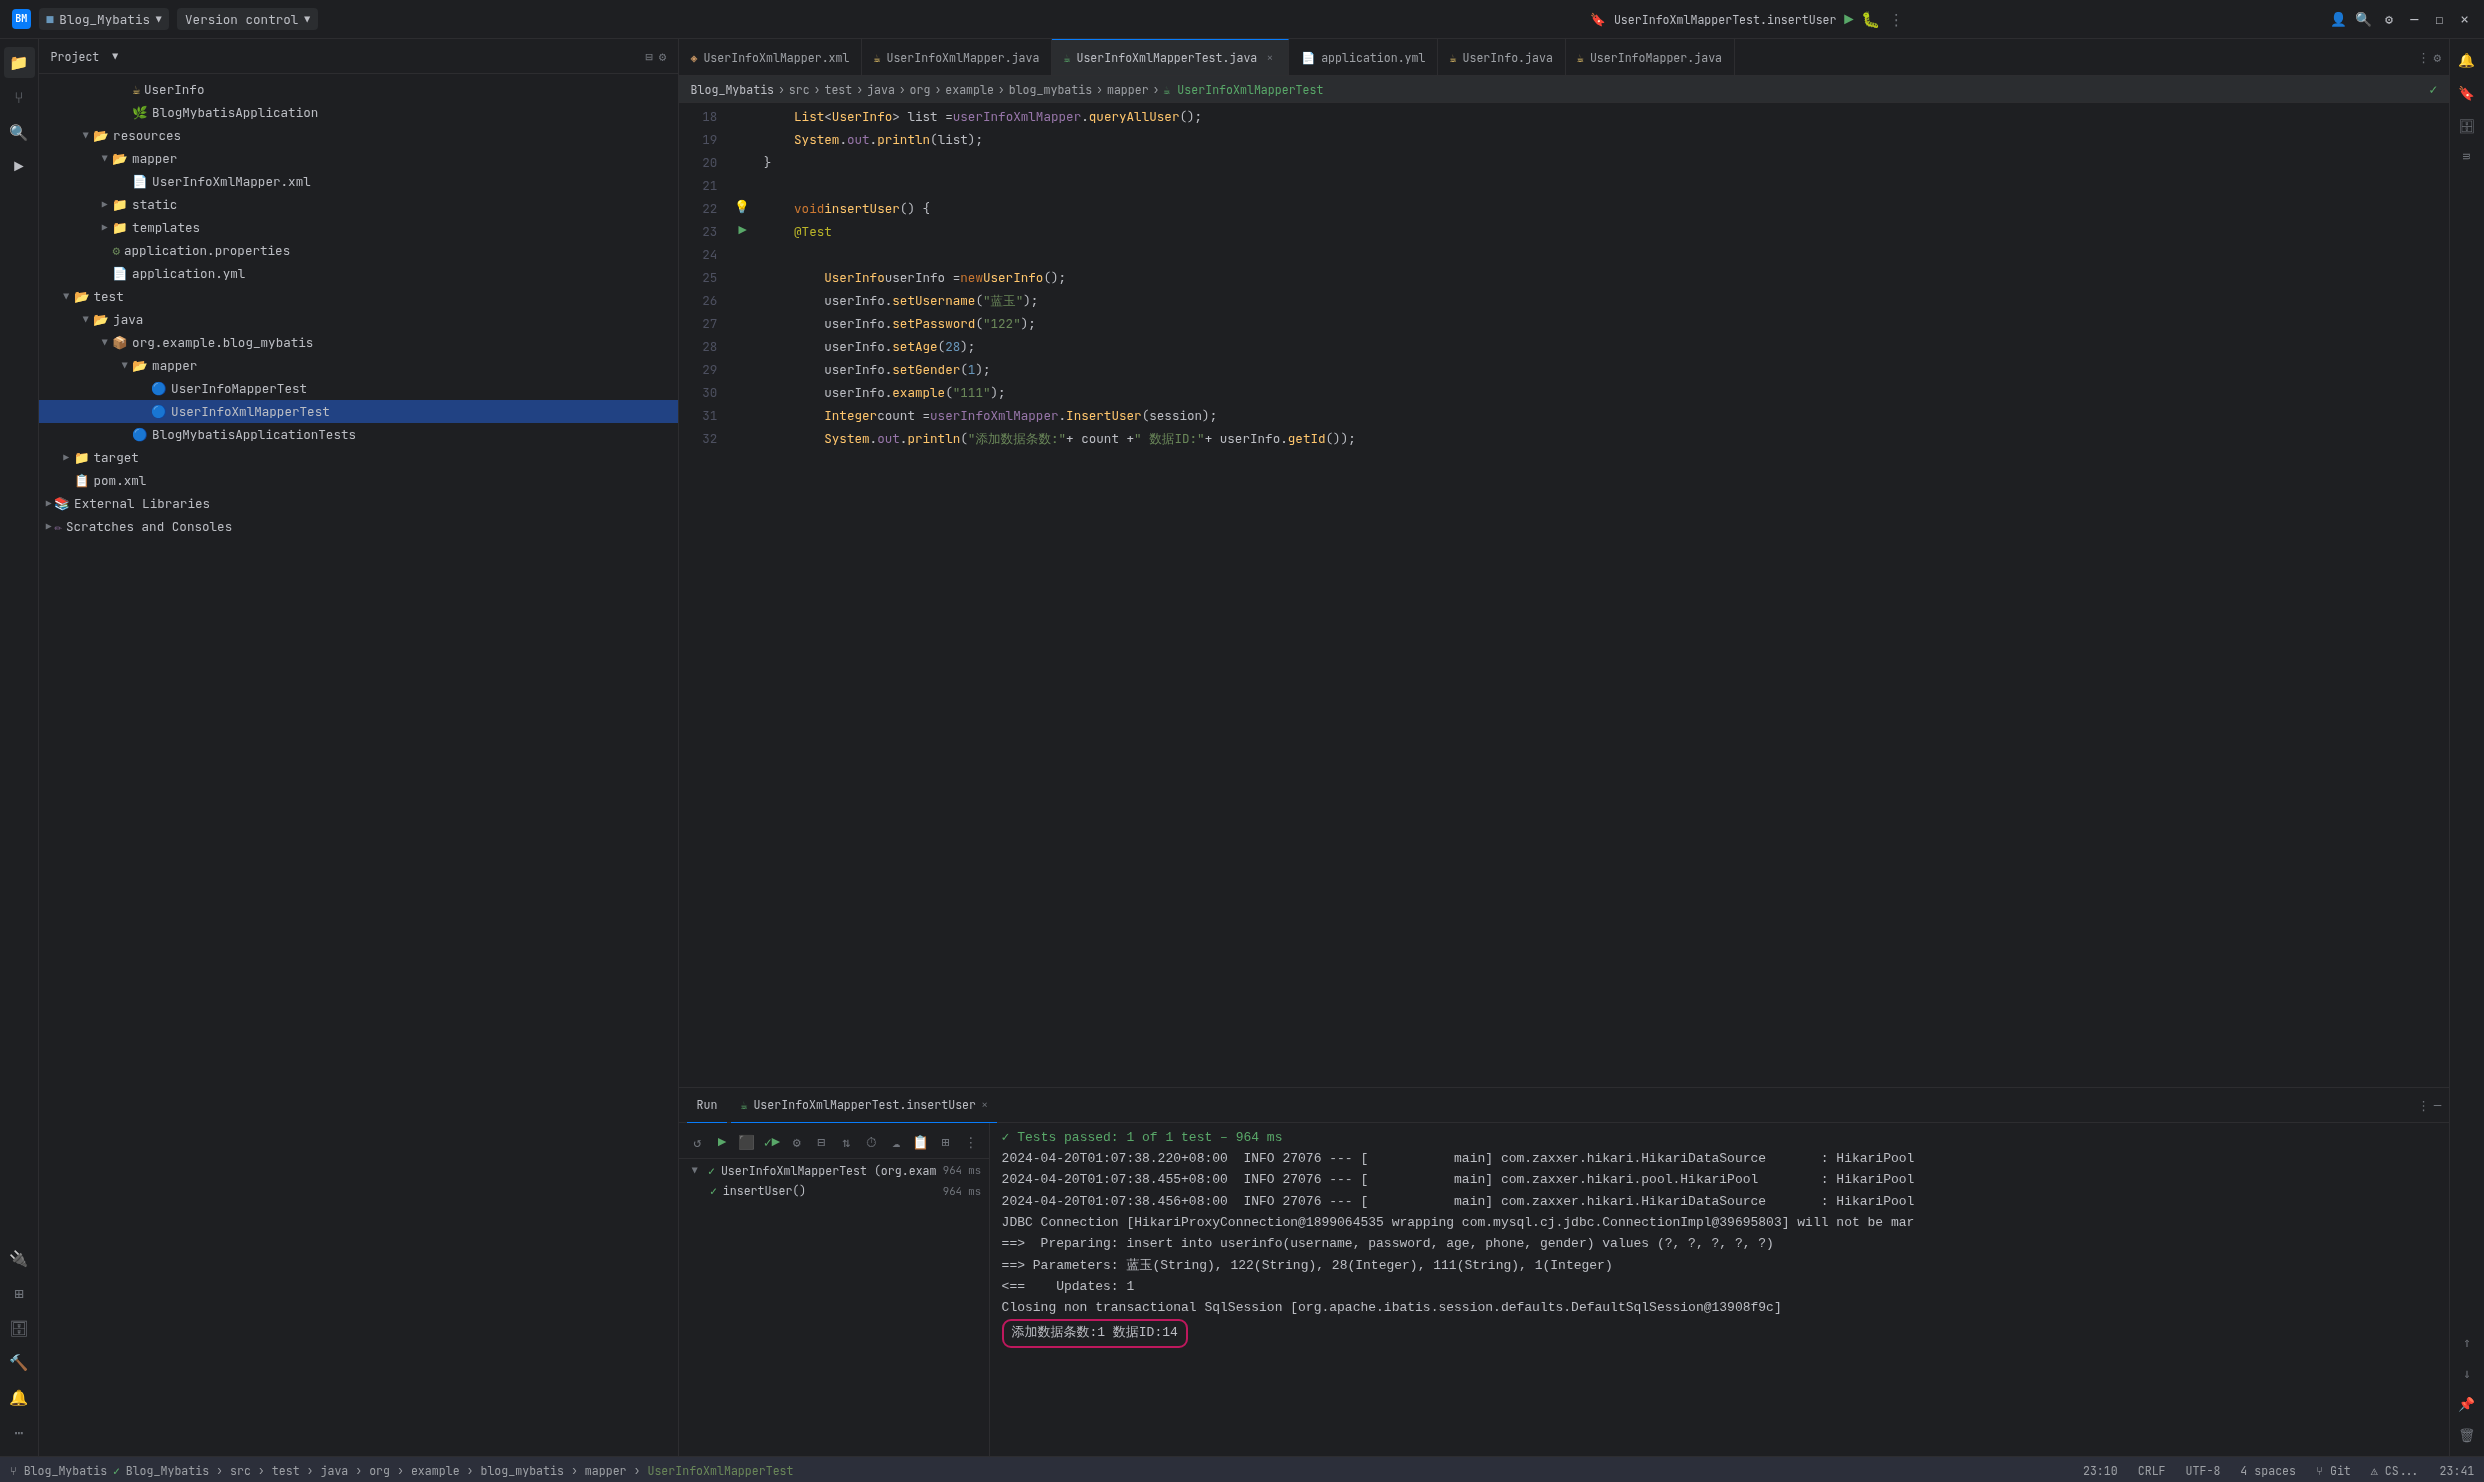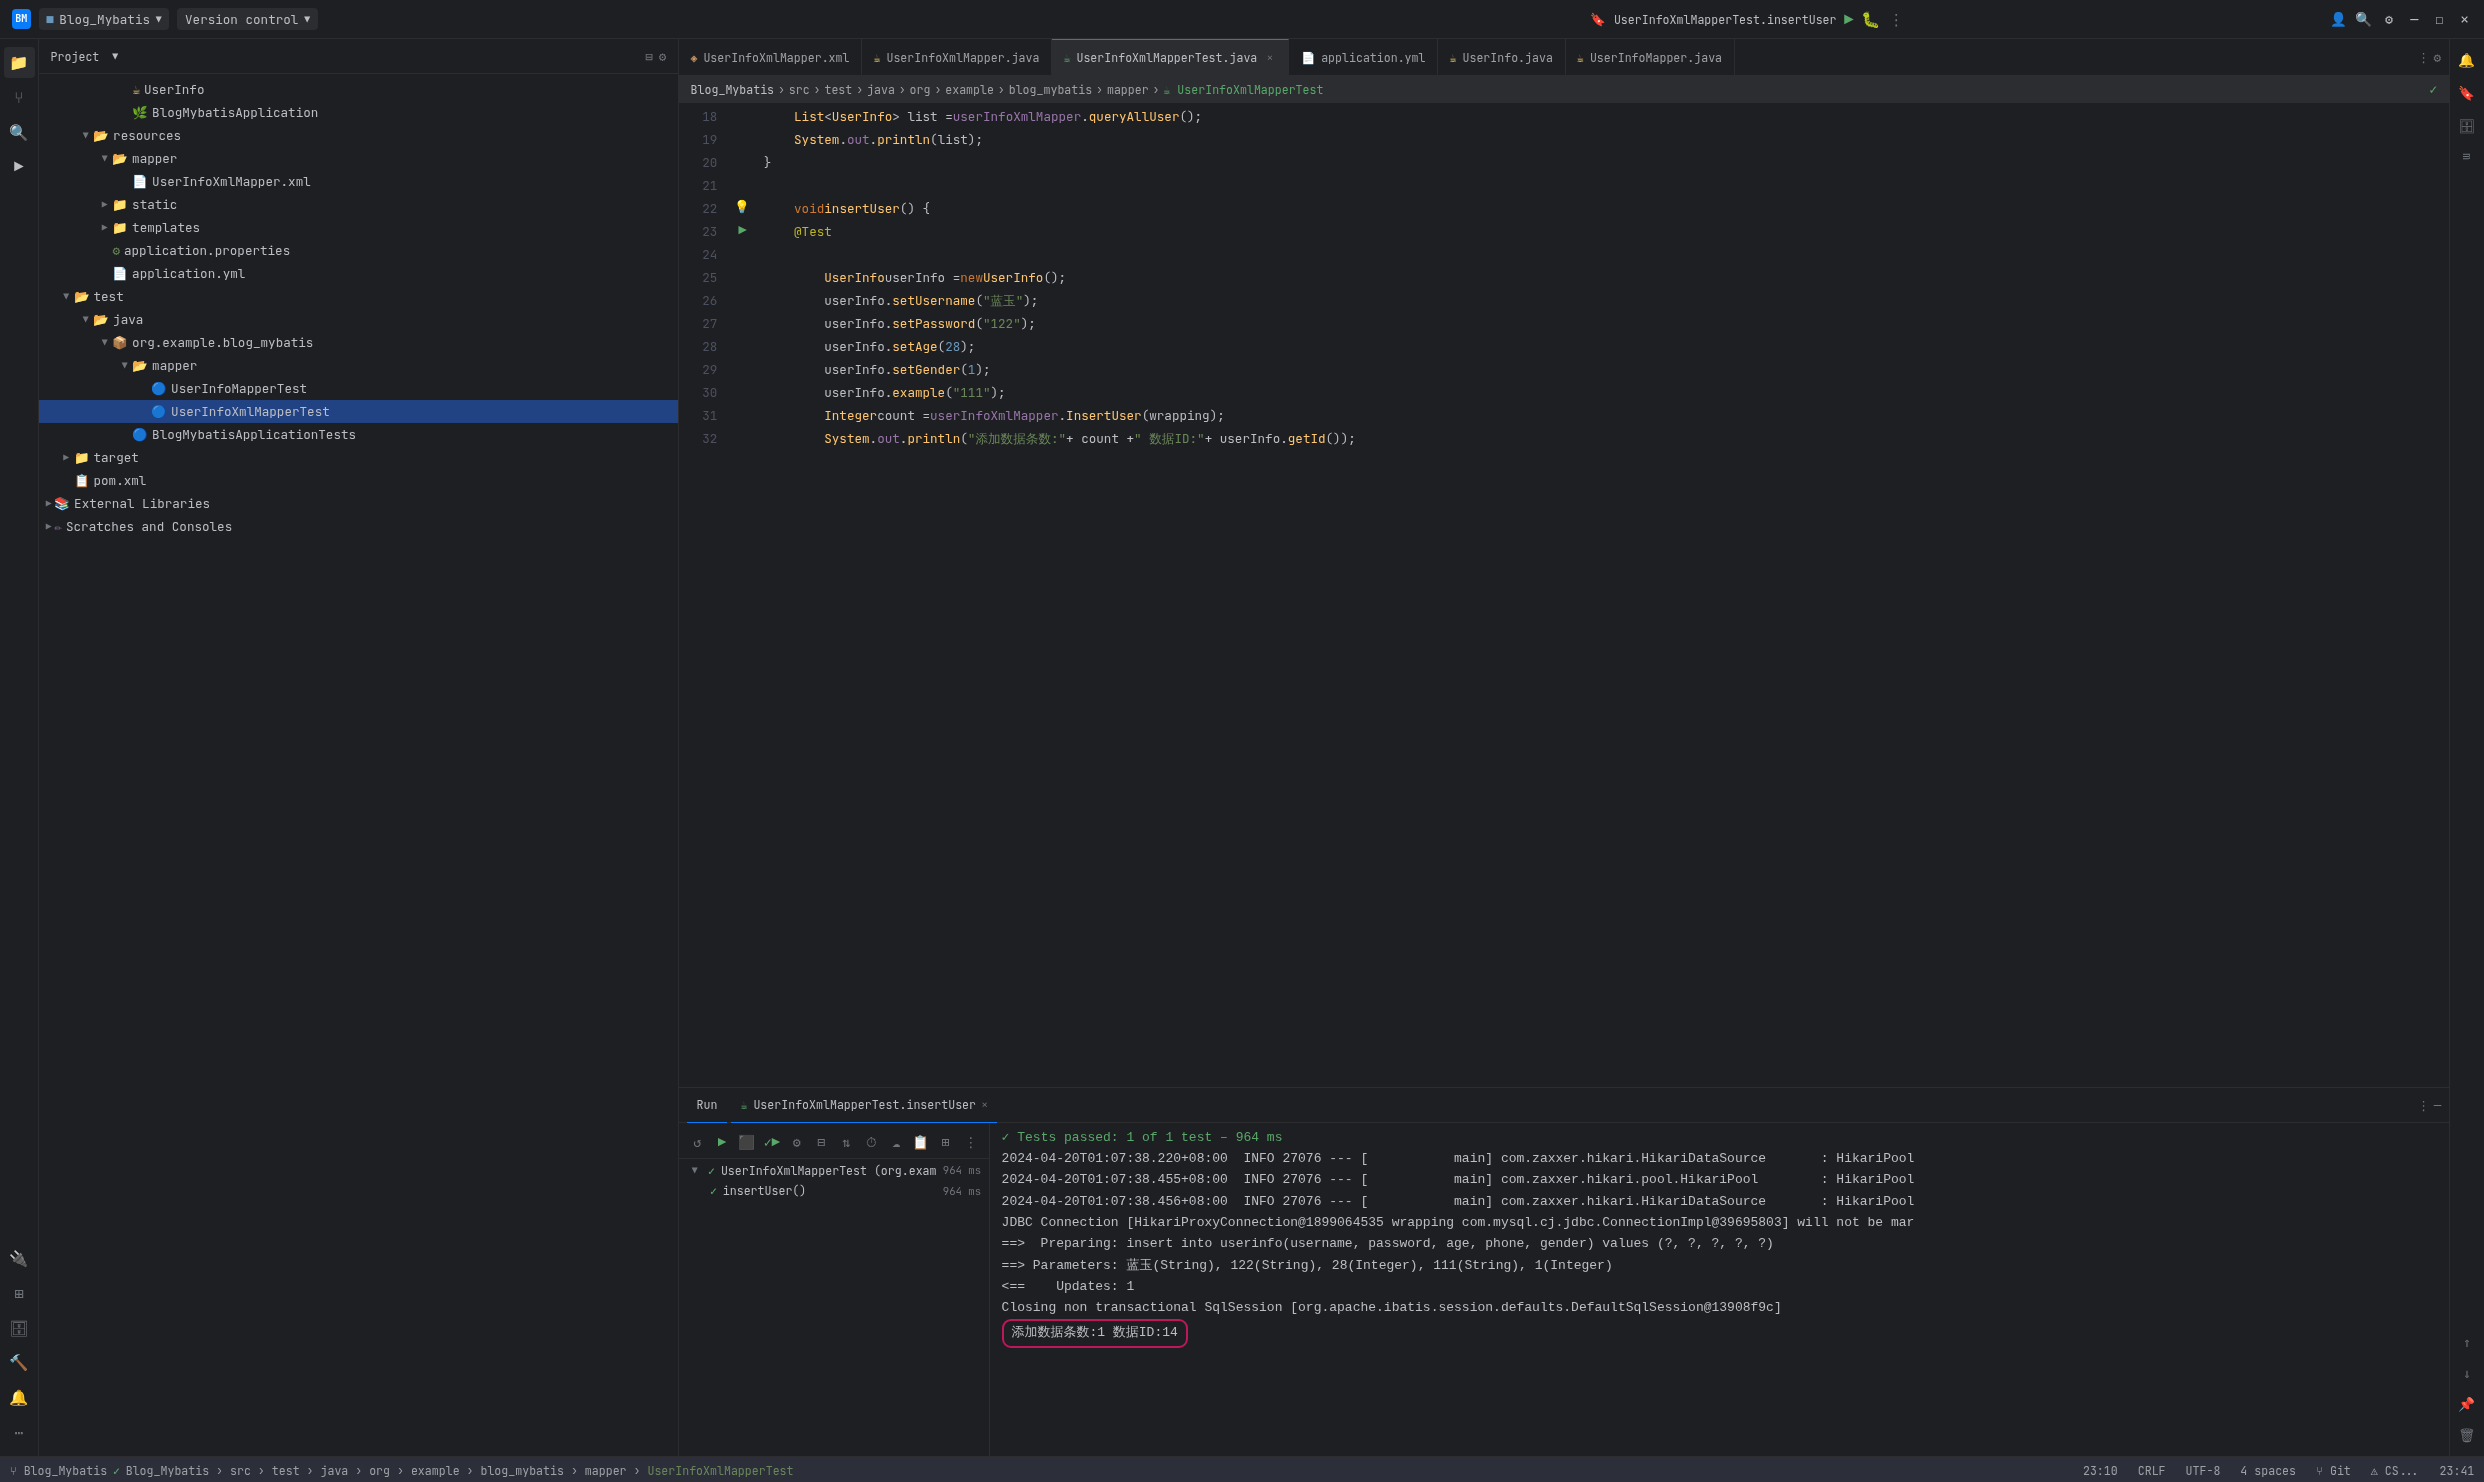--- a/index.html
+++ b/index.html
@@ -758,21 +758,21 @@
             <span class="plain">);</span>
         </div>
 
         <div class="code-line">
           <span class="plain">&nbsp;&nbsp;&nbsp;&nbsp;&nbsp;&nbsp;&nbsp;&nbsp;</span>
           <span class="cls">Integer</span>
             <span class="plain"> count = </span>
             <span class="var-color">userInfoXmlMapper</span>
             <span class="plain">.</span>
             <span class="fn">InsertUser</span>
-            <span class="plain">(wrapping);</span>
+            <span class="plain">(session);</span>
         </div>
 
         <div class="code-line">
           <span class="plain">&nbsp;&nbsp;&nbsp;&nbsp;&nbsp;&nbsp;&nbsp;&nbsp;</span>
           <span class="cls">System</span>
             <span class="plain">.</span>
             <span class="var-color">out</span>
             <span class="plain">.</span>
             <span class="fn">println</span>
             <span class="plain">(</span>

